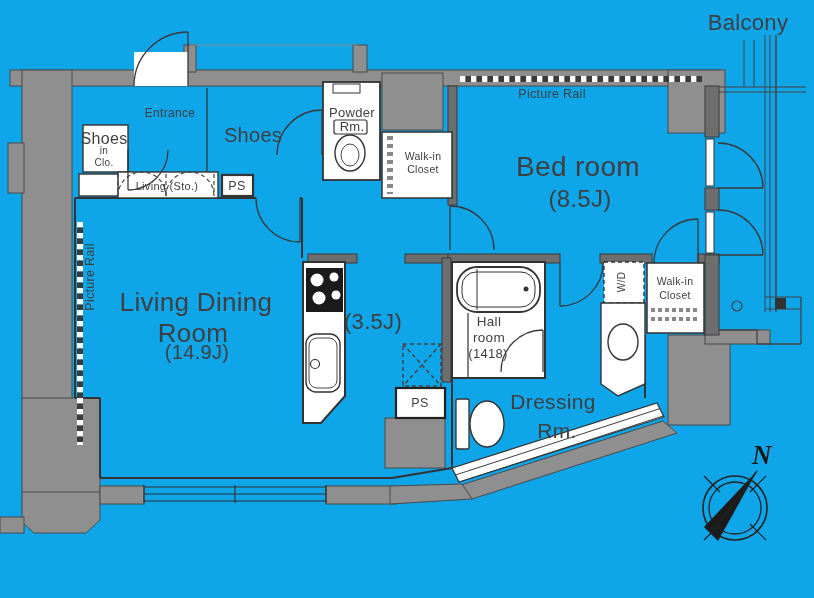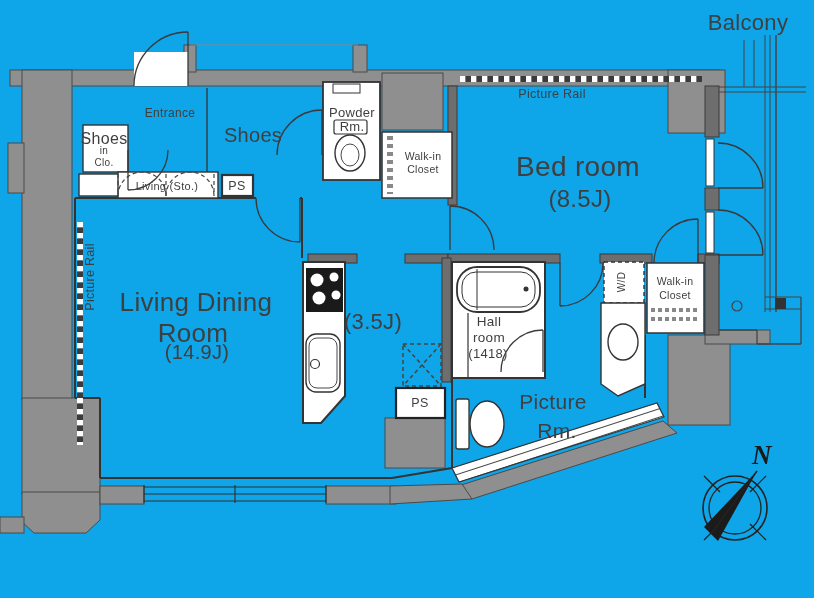--- a/index.html
+++ b/index.html
@@ -261,21 +261,21 @@
   <div class="lbl" style="left:196px;top:302px;font-size:26px">Living Dining</div>
   <div class="lbl" style="left:193px;top:333px;font-size:26px">Room</div>
   <div class="lbl" style="left:197px;top:352px;font-size:20px">(14.9J)</div>
 
   <div class="lbl" style="left:373px;top:322px;font-size:22px">(3.5J)</div>
 
   <div class="lbl" style="left:489px;top:322px;font-size:13.5px">Hall</div>
   <div class="lbl" style="left:489px;top:338px;font-size:13.5px">room</div>
   <div class="lbl" style="left:488px;top:353px;font-size:13px">(1418)</div>
 
-  <div class="lbl" style="left:553px;top:401px;font-size:21px">Picture</div>
+  <div class="lbl" style="left:553px;top:401px;font-size:21px">Dressing</div>
   <div class="lbl" style="left:557px;top:430px;font-size:21px">Rm.</div>
 
   <div class="lbl rot" style="left:622px;top:282px;font-size:10px">W/D</div>
   <div class="lbl" style="left:675px;top:281px;font-size:10.5px">Walk-in</div>
   <div class="lbl" style="left:675px;top:295px;font-size:10.5px">Closet</div>
   <div class="lbl" style="left:420px;top:403px;font-size:12.5px">PS</div>
 
   <div class="lbl compass-n" style="left:762px;top:455px;font-size:27px">N</div>
 </div>
 

